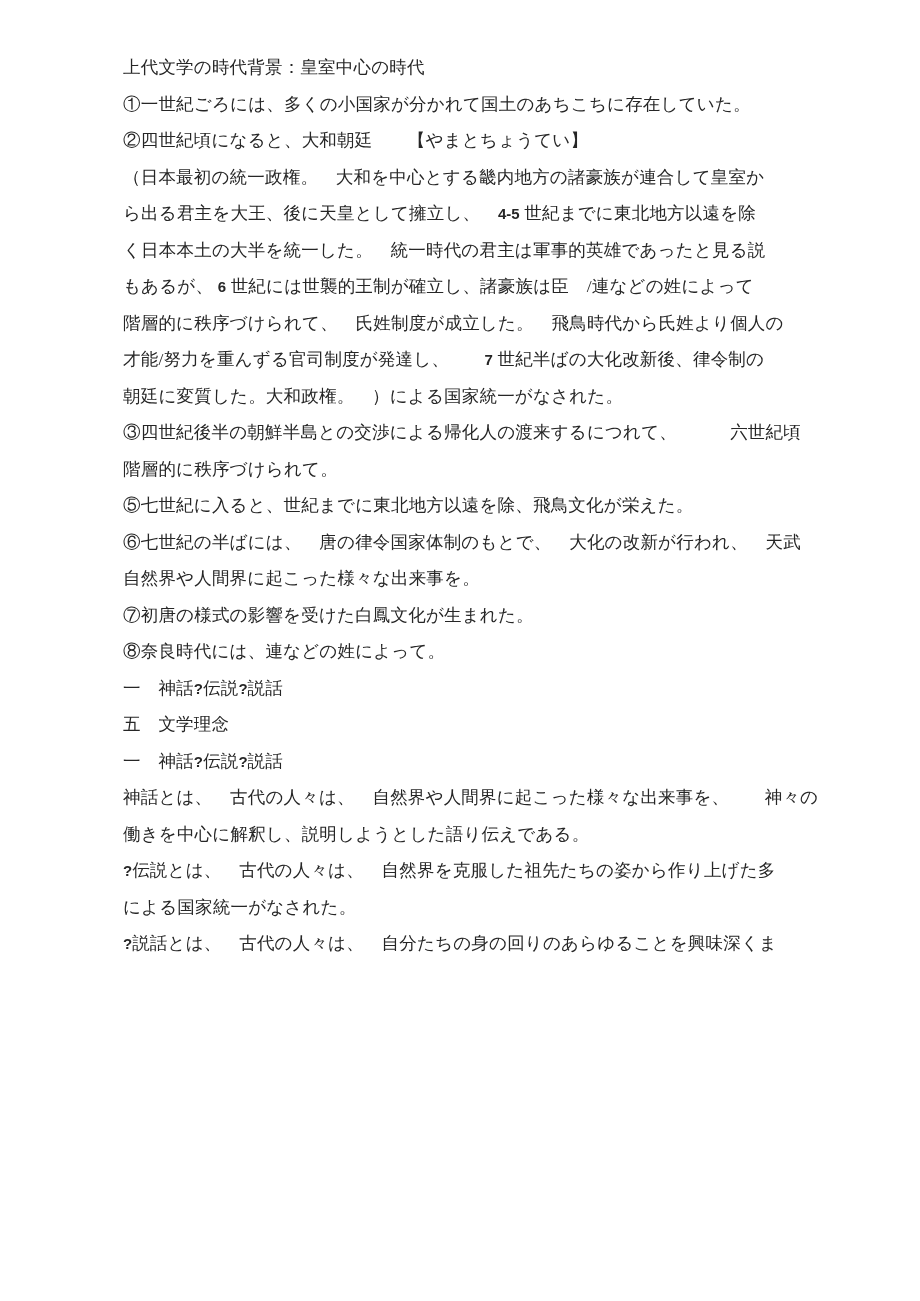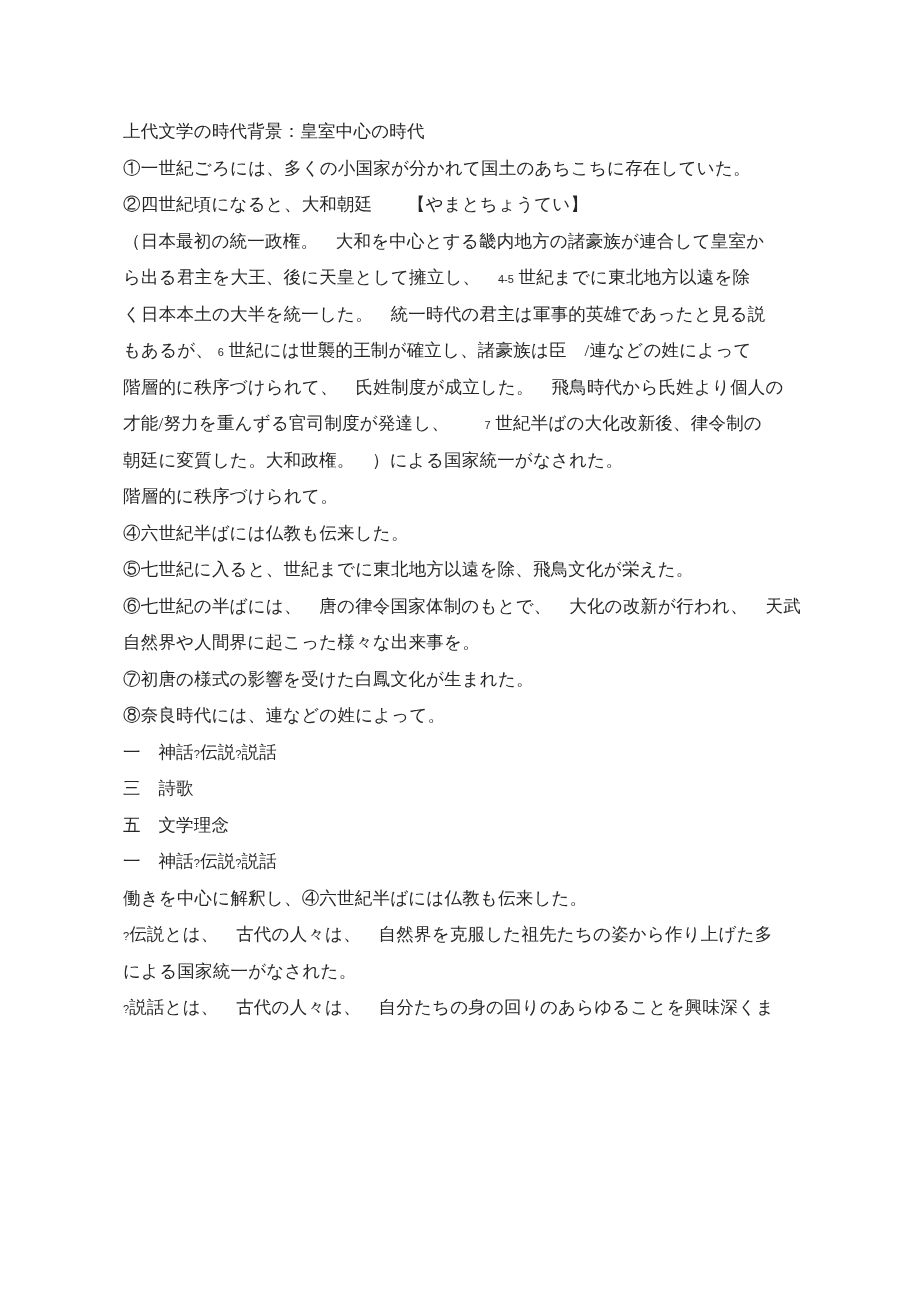--- a/index.html
+++ b/index.html
@@ -2,63 +2,63 @@
 <html><head>
 <meta charset="utf-8">
 <style>
   html, body { margin: 0; padding: 0; background: #ffffff; }
   .page {
     position: relative;
     width: 920px;
     height: 1301px;
     background: #ffffff;
     box-sizing: border-box;
-    padding: 113px 100px 0 123px;
+    padding: 49px 100px 0 123px;
     overflow: hidden;
     font-family: "Liberation Serif", "DejaVu Serif", serif;
     font-size: 17.5px;
     color: #262626;
   }
   .line {
     height: 36.5px;
     line-height: 36.5px;
     white-space: nowrap;
     letter-spacing: 0.2px;
   }
   
   .num {
     font-family: "Liberation Sans", "DejaVu Sans", sans-serif;
-    font-weight: normal;
-    font-size: 11px;
+    font-weight: bold;
+    font-size: 15px;
     letter-spacing: 0;
     text-align: center;
   }
 </style>
 </head>
 <body>
 
 <div class="page">
   <div class="line">上代文学の時代背景：皇室中心の時代</div>
   <div class="line">①一世紀ごろには、多くの小国家が分かれて国土のあちこちに存在していた。</div>
   <div class="line">②四世紀頃になると、大和朝廷　　【やまとちょうてい】</div>
   <div class="line">（日本最初の統一政権。　大和を中心とする畿内地方の諸豪族が連合して皇室か</div>
   <div class="line">ら出る君主を大王、後に天皇として擁立し、　<span class="num">4-5</span> 世紀までに東北地方以遠を除</div>
   <div class="line">く日本本土の大半を統一した。　統一時代の君主は軍事的英雄であったと見る説</div>
   <div class="line">もあるが、 <span class="num">6</span> 世紀には世襲的王制が確立し、諸豪族は臣　/連などの姓によって</div>
   <div class="line">階層的に秩序づけられて、　氏姓制度が成立した。　飛鳥時代から氏姓より個人の</div>
   <div class="line">才能/努力を重んずる官司制度が発達し、　　<span class="num">7</span> 世紀半ばの大化改新後、律令制の</div>
   <div class="line">朝廷に変質した。大和政権。　）による国家統一がなされた。</div>
+  <div class="line">③四世紀後半の朝鮮半島との交渉による帰化人の渡来するにつれて、　　　六世紀頃</div>
   <div class="line">階層的に秩序づけられて。</div>
-  <div class="line">④六世紀半ばには仏教も伝来した。</div>
   <div class="line">⑤七世紀に入ると、世紀までに東北地方以遠を除、飛鳥文化が栄えた。</div>
   <div class="line">⑥七世紀の半ばには、　唐の律令国家体制のもとで、　大化の改新が行われ、　天武</div>
   <div class="line">自然界や人間界に起こった様々な出来事を。</div>
   <div class="line">⑦初唐の様式の影響を受けた白鳳文化が生まれた。</div>
   <div class="line">⑧奈良時代には、連などの姓によって。</div>
   <div class="line">一　神話<span class="num">?</span>伝説<span class="num">?</span>説話</div>
-  <div class="line">三　詩歌</div>
   <div class="line">五　文学理念</div>
   <div class="line">一　神話<span class="num">?</span>伝説<span class="num">?</span>説話</div>
-  <div class="line">働きを中心に解釈し、④六世紀半ばには仏教も伝来した。</div>
+  <div class="line">神話とは、　古代の人々は、　自然界や人間界に起こった様々な出来事を、　　神々の</div>
+  <div class="line">働きを中心に解釈し、説明しようとした語り伝えである。</div>
   <div class="line"><span class="num">?</span>伝説とは、　古代の人々は、　自然界を克服した祖先たちの姿から作り上げた多</div>
   <div class="line">による国家統一がなされた。</div>
   <div class="line"><span class="num">?</span>説話とは、　古代の人々は、　自分たちの身の回りのあらゆることを興味深くま</div>
 </div>
 
 </body></html>

